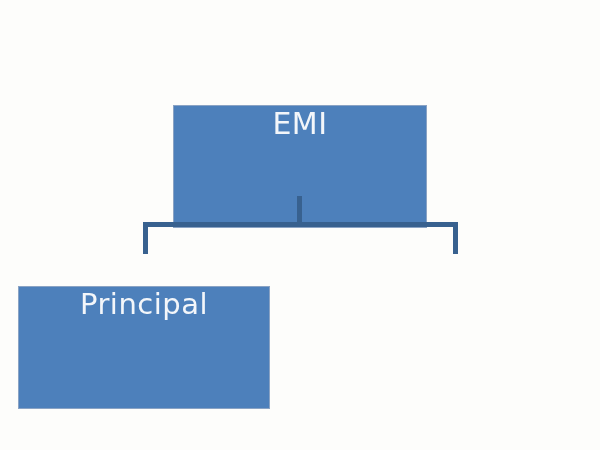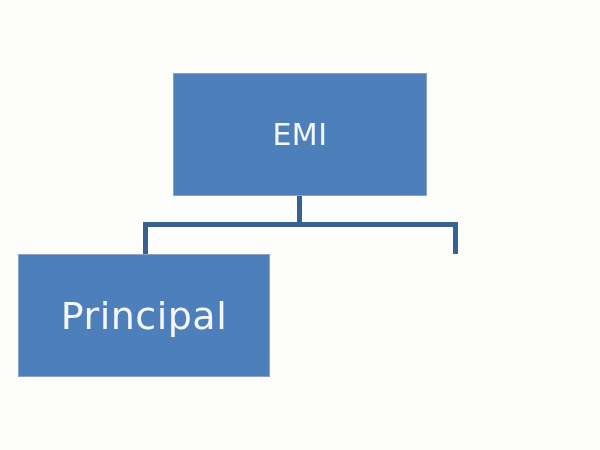--- a/index.html
+++ b/index.html
@@ -14,34 +14,35 @@
     height: 450px;
     background: var(--page-bg, #fdfdfb);
     overflow: hidden;
   }
   .node {
     position: absolute;
     background: var(--node-fill, #4d80bb);
     border: 1px solid var(--node-edge, #8aa3c4);
     box-sizing: border-box;
     display: flex;
-    align-items: center;
+    align-items: flex-start;
     justify-content: center;
     color: var(--node-text, #f3f6fa);
     letter-spacing: 0.5px;
+    margin-top: 32px;
   }
   .node-emi {
     left: 173px; top: 73px;
     width: 254px; height: 123px;
     font-size: 30px;
   }
   .node-principal {
     left: 18px; top: 254px;
     width: 252px; height: 123px;
-    font-size: 38px;
+    font-size: 29px;
   }
   .node-interest {
     left: 329px; top: 254px;
     width: 254px; height: 123px;
     font-size: 31px;
   }
   .conn {
     position: absolute;
     background: var(--connector, #38618f);
   }

